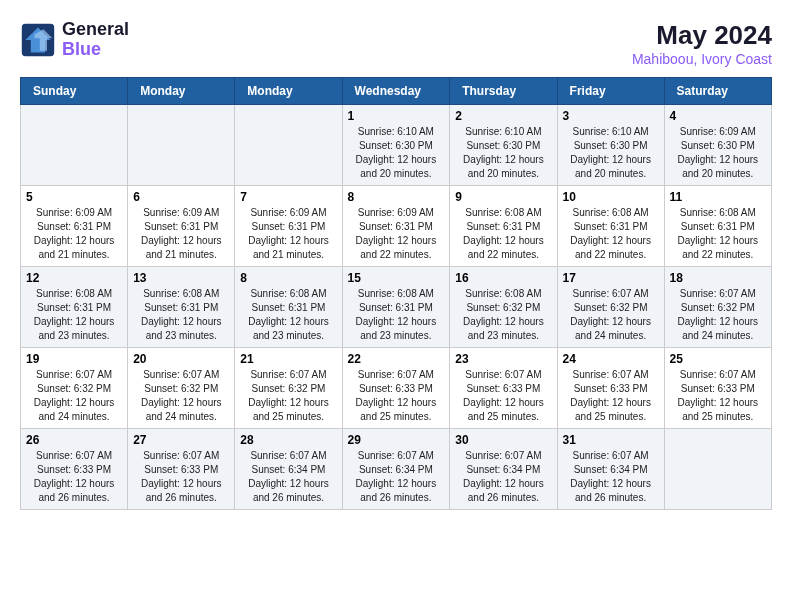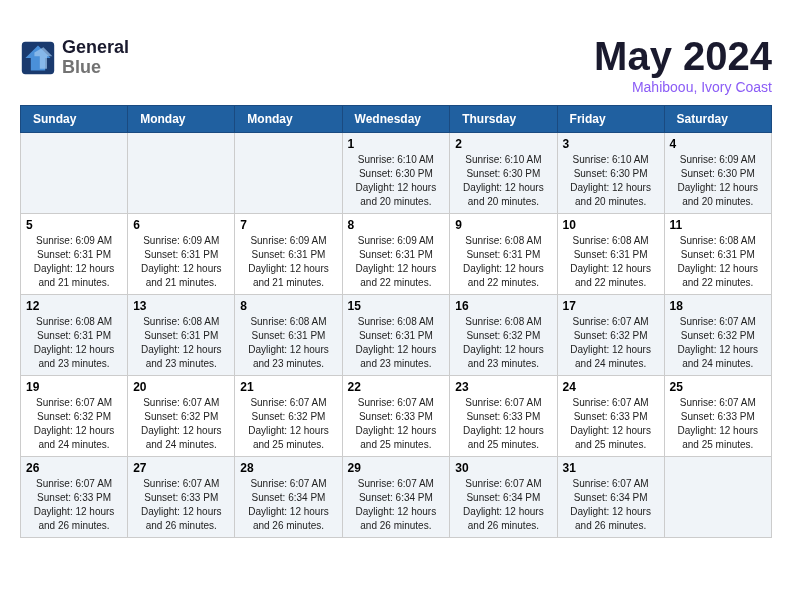--- a/index.html
+++ b/index.html
@@ -6,21 +6,21 @@
     body {
       font-family: Arial, sans-serif;
       background: #fff;
       width: 792px;
       min-height: 612px;
       padding: 20px;
     }
     .header {
       display: flex;
       justify-content: space-between;
-      align-items: center;
+      align-items: flex-start;
       margin-bottom: 10px;
     }
     .logo {
       display: flex;
       align-items: center;
       gap: 6px;
     }
     .logo-text {
       font-size: 18px;
       font-weight: bold;
@@ -28,24 +28,23 @@
       line-height: 1.1;
     }
     .logo-icon {
       width: 36px;
       height: 36px;
     }
     .title-block {
       text-align: right;
     }
     .main-title {
-      font-size: 40px;
+      font-size: 26px;
       font-weight: bold;
       color: #1a1a2e;
-      margin-top: 14px;
     }
     .subtitle {
       font-size: 14px;
       color: #8b5cf6;
     }
     table {
       width: 100%;
       border-collapse: collapse;
       font-size: 11px;
     }
@@ -93,21 +92,21 @@
 
 <div class="header">
   <div class="logo">
     <svg class="logo-icon" viewBox="0 0 40 40">
       <rect x="2" y="2" width="36" height="36" rx="4" fill="#1a3a6e"></rect>
       <polygon points="20,6 34,20 28,20 28,34 12,34 12,20 6,20" fill="#4a90d9"></polygon>
       <polygon points="26,8 36,18 30,18 30,32 22,32 22,18 16,18 16,14" fill="#a0c8f0" opacity="0.7"></polygon>
     </svg>
     <div class="logo-text">
       <div>General</div>
-      <div style="color:#737373;">Blue</div>
+      <div style="color:#8b5cf6;">Blue</div>
     </div>
   </div>
   <div class="title-block">
     <div class="main-title">May 2024</div>
     <div class="subtitle">Mahiboou, Ivory Coast</div>
   </div>
 </div>
 
 <table>
   <thead>

